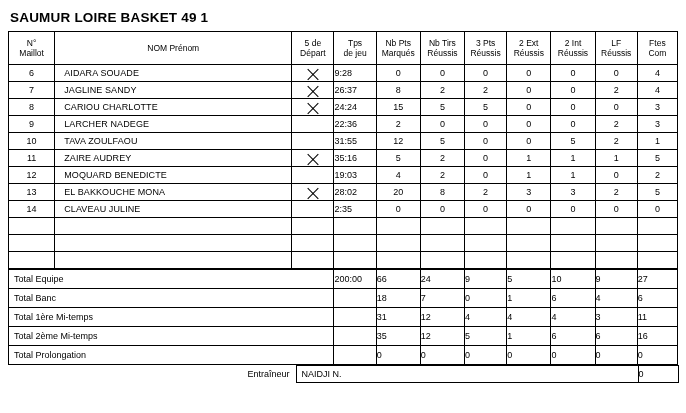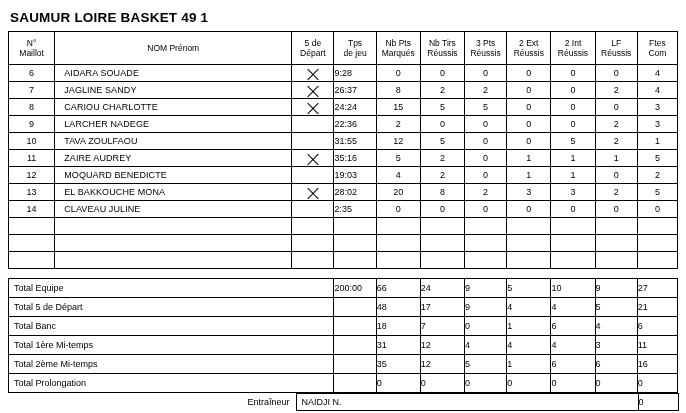--- a/index.html
+++ b/index.html
@@ -324,21 +324,21 @@
           <td class="blankcell">&nbsp;</td>
           <td class="blankcell">&nbsp;</td>
           <td class="blankcell">&nbsp;</td>
           <td class="blankcell">&nbsp;</td>
           <td class="blankcell">&nbsp;</td>
           <td class="blankcell">&nbsp;</td>
         </tr>
       </tbody>
   </table>
 
-  <table style="margin-top:9px;">
+  <table style="margin-top:0;">
     <colgroup>
       <col style="width:324px">
       <col style="width:42px">
       <col style="width:44px">
       <col style="width:44px">
       <col style="width:42px">
       <col style="width:44px">
       <col style="width:44px">
       <col style="width:42px">
       <col style="width:40px">
@@ -349,31 +349,20 @@
           <td class="tot-val">200:00</td>
           <td class="tot-val">66</td>
           <td class="tot-val">24</td>
           <td class="tot-val">9</td>
           <td class="tot-val">5</td>
           <td class="tot-val">10</td>
           <td class="tot-val">9</td>
           <td class="tot-val">27</td>
         </tr>
         <tr>
-          <td class="tot-label">Total 5 de Départ</td>
-          <td class="tot-val"></td>
-          <td class="tot-val">48</td>
-          <td class="tot-val">17</td>
-          <td class="tot-val">9</td>
-          <td class="tot-val">4</td>
-          <td class="tot-val">4</td>
-          <td class="tot-val">5</td>
-          <td class="tot-val">21</td>
-        </tr>
-        <tr>
           <td class="tot-label">Total Banc</td>
           <td class="tot-val"></td>
           <td class="tot-val">18</td>
           <td class="tot-val">7</td>
           <td class="tot-val">0</td>
           <td class="tot-val">1</td>
           <td class="tot-val">6</td>
           <td class="tot-val">4</td>
           <td class="tot-val">6</td>
         </tr>

